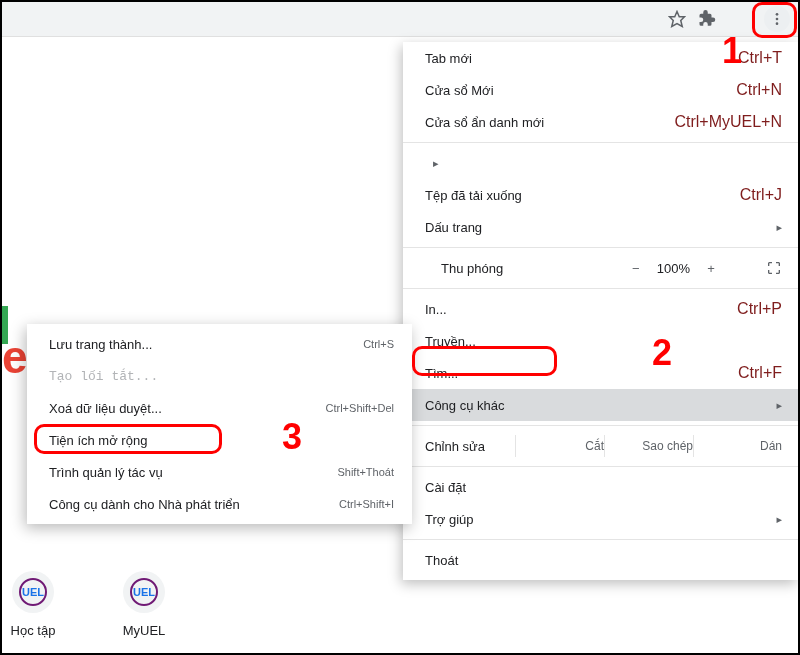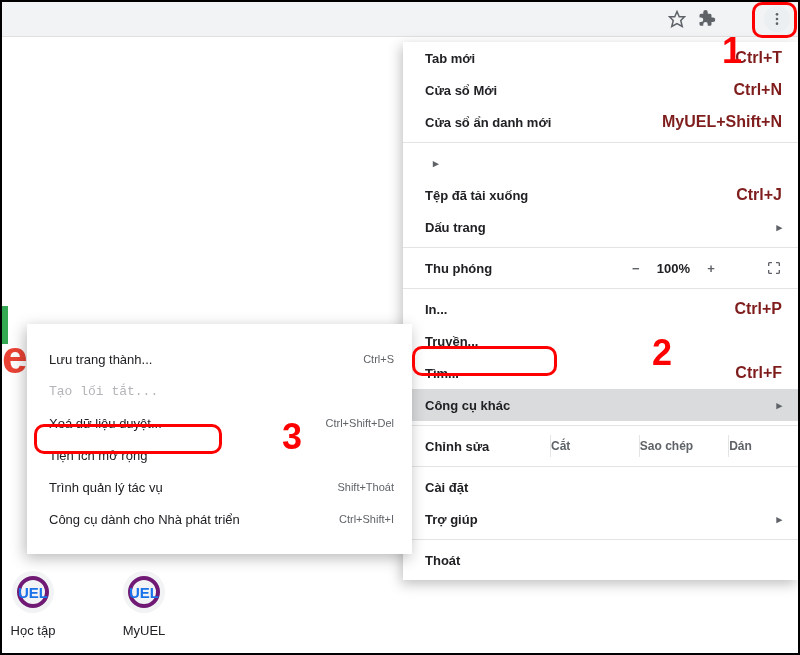--- a/index.html
+++ b/index.html
@@ -46,50 +46,48 @@
     font-size:13px;
     color:#202124;
     padding-bottom:4px;
   }
   .menu .row{
     display:flex;
     align-items:center;
     height:32px;
     padding:0 16px 0 22px;
     white-space:nowrap;
-    font-weight:bold;
   }
   .menu .row .lbl{flex:1;}
   .menu .row .sc{color:#7f1d1d;font-size:16px;padding-left:8px;}
   .menu .sep{height:1px;background:#e4e4e4;margin:4px 0;}
   .menu .arrow{color:#5f6368;font-size:11px;padding-left:8px;}
   .row.highlight{background:#d9dbdd;}
-  .zoom-row{height:40px;}
+  .zoom-row{height:40px;margin-left:16px;}
   .zoom-group{display:flex;align-items:center;gap:14px;}
   .zoom-group .zbtn{color:#5f6368;width:14px;text-align:center;}
   .edit-row{height:36px;}
   .edit-row .seg{
-    flex:1;text-align:left;
+    flex:1;text-align:right;
     border-left:1px solid #e4e4e4;
     padding:4px 0;
     color:#5f6368;
     font-size:12px;
-    margin-left:35px;
   }
   .edit-row .seg:first-of-type{border-left:none;}
   
   .submenu{
     position:absolute;
     top:322px;
     left:25px;
     width:385px;
     background:#fff;
     box-shadow:-2px 4px 14px rgba(0,0,0,.28);
     font-size:13px;
-    padding:19px 0;
+    padding:4px 0;
   }
   .submenu .row{height:32px;padding:0 18px 0 22px;display:flex;align-items:center;}
   .submenu .row .lbl{flex:1;}
   .submenu .row .sc{color:#5f6368;font-size:11px;}
   .submenu .row.disabled{color:#b2b4b7;font-family:Liberation Mono, monospace;}
   
   .callout{
     position:absolute;
     border:3px solid #ff0000;
     border-radius:10px;
@@ -123,22 +121,22 @@
     text-align:center;
   }
   .shortcut .sicon{
     width:42px;height:42px;
     border-radius:50%;
     background:#f1f3f4;
     margin:0 auto;
     display:flex;align-items:center;justify-content:center;
   }
   .shortcut .sicon .uel{
-    width:24px;height:24px;border:4px solid #701a75;border-radius:50%;
-    color:#1a73e8;font-size:15px;font-weight:700;display:flex;align-items:center;justify-content:center;
+    width:24px;height:24px;border:2px solid #701a75;border-radius:50%;
+    color:#1a73e8;font-size:11px;font-weight:700;display:flex;align-items:center;justify-content:center;
   }
   .shortcut .slabel{margin-top:10px;font-size:13px;color:#202124;}
   .sc1{left:-4px;top:535px;}
   .sc2{left:107px;top:535px;}
 </style>
 </head>
 <body>
 
 <div class="page-bg">
   <div class="logo-stub">
@@ -183,21 +181,21 @@
   <div class="row">
     <span class="lbl">Tab mới</span>
     <span class="sc">Ctrl+T</span>
   </div>
   <div class="row">
     <span class="lbl">Cửa sổ Mới</span>
     <span class="sc">Ctrl+N</span>
   </div>
   <div class="row">
     <span class="lbl">Cửa sổ ẩn danh mới</span>
-    <span class="sc">MyUEL+Shift+N</span>
+    <span class="sc">Ctrl+MyUEL+N</span>
   </div>
   <div class="sep"></div>
   <div class="row">
     <span class="arrow">▸</span>
   </div>
   <div class="row">
     <span class="lbl">Tệp đã tải xuống</span>
     <span class="sc">Ctrl+J</span>
   </div>
   <div class="row">

